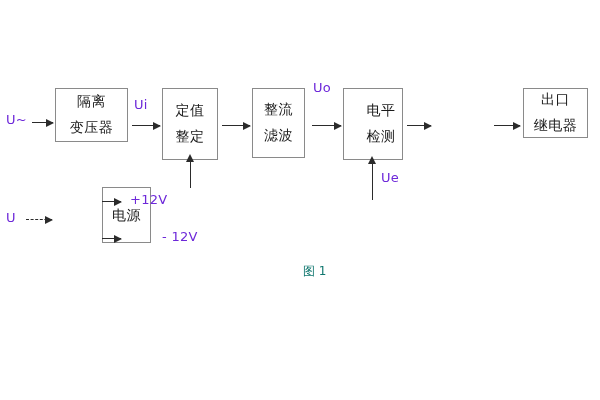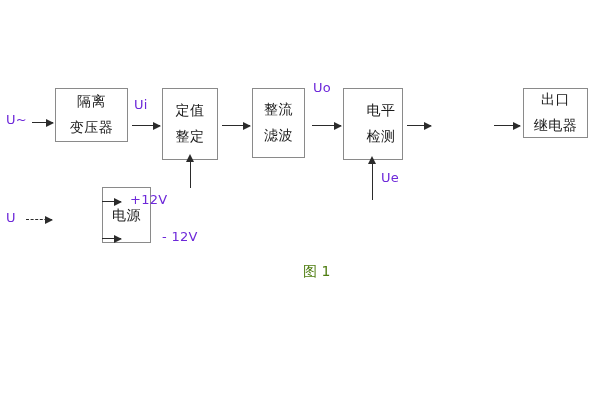--- a/index.html
+++ b/index.html
@@ -45,22 +45,22 @@
   }
   .label {
     position: absolute;
     color: #6d28d9;
     font-size: 13px;
     white-space: nowrap;
     letter-spacing: 0.3px;
   }
   .caption {
     position: absolute;
-    color: #4d7c0f;
-    font-size: 14px;
+    color: #0f766e;
+    font-size: 12px;
     white-space: nowrap;
   }
   
   .arrow-h {
     position: absolute;
     height: 0;
     border-top: 1.4px solid #2b2b2b;
   }
   .arrow-h.dashed {
     border-top: 1.4px dashed #2b2b2b;

